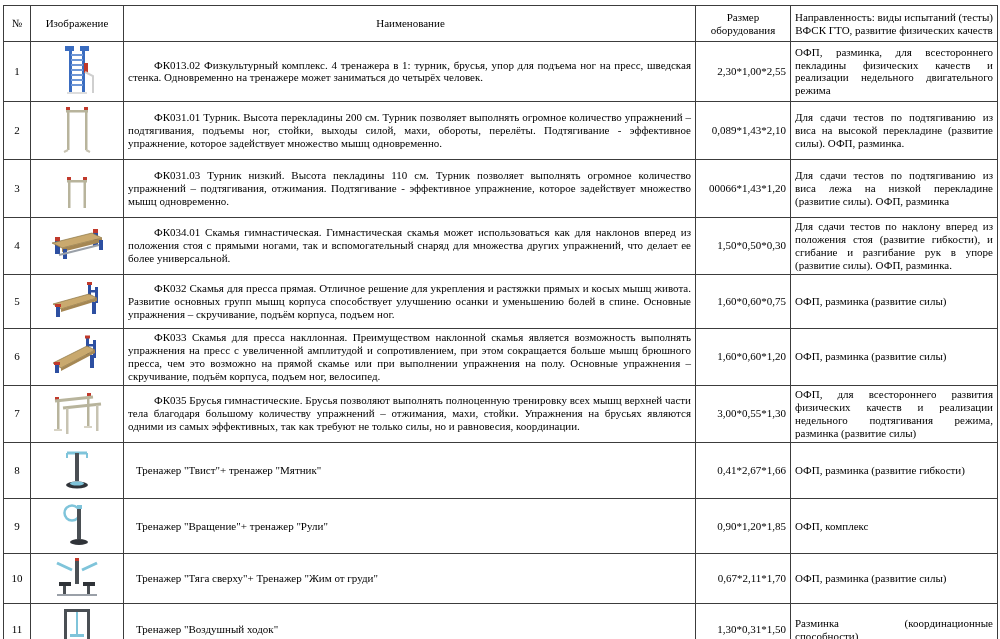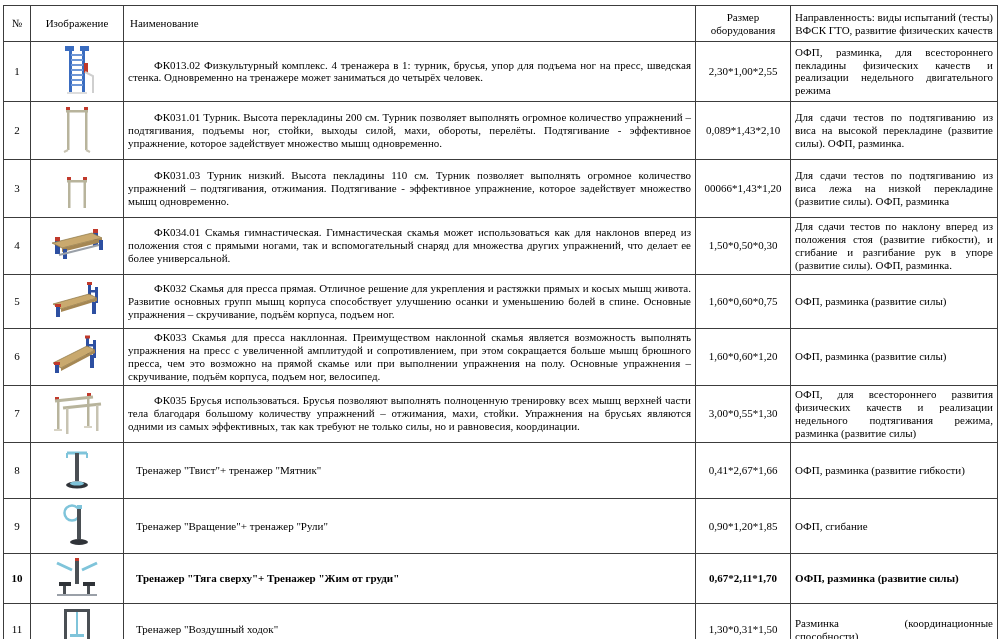--- a/index.html
+++ b/index.html
@@ -14,27 +14,27 @@
   }
   table.eq th, table.eq td {
     border:1px solid #3c3c3c;
     padding:2px 4px;
     font-size:11px;
     line-height:1.18;
     vertical-align:middle;
     overflow:hidden;
   }
   thead th { font-weight:normal; text-align:center; font-size:11.5px; line-height:1.15; }
-  thead th.h-name { text-align:left; padding-left:6px; }
+  thead th.h-name { text-align:center; padding-left:6px; }
   td.cell-num  { text-align:center; }
   td.cell-img  { text-align:center; padding:1px; }
   td.cell-name.paragraph { text-align:justify; }
   td.cell-name.paragraph .par { display:block; text-indent:26px; }
   td.cell-name.single { padding-left:12px; }
-  td.cell-size { text-align:center; white-space:nowrap; }
+  td.cell-size { text-align:right; white-space:nowrap; }
   td.cell-purpose { text-align:justify; vertical-align:middle; padding:2px 4px; }
   .b { font-weight:normal; }
   .icon-wrap { display:inline-block; line-height:0; }
 </style>
 </head>
 <body>
 
 <div class="doc">
   <table class="eq">
     <colgroup>
@@ -175,21 +175,21 @@
     <rect x="38" y="5" width="4" height="3" fill="#c0392b"></rect>
     <path d="M6 13 L44 9" stroke="#b8b49c" stroke-width="3" fill="none"></path>
     <path d="M14 20 L52 16" stroke="#b8b49c" stroke-width="3" fill="none"></path>
     <rect x="8" y="13" width="2.5" height="28" fill="#b8b49c"></rect>
     <rect x="38" y="10" width="2.5" height="28" fill="#b8b49c"></rect>
     <rect x="17" y="20" width="2.5" height="26" fill="#c7c3b2"></rect>
     <rect x="47" y="17" width="2.5" height="26" fill="#c7c3b2"></rect>
     <path d="M5 42 L13 42 M35 39 L43 39" stroke="#d7d3c4" stroke-width="2"></path>
               </svg></span></td>
           <td class="cell-name paragraph">
-            <span class="par"><span class="b">ФК035 Брусья использоваться.</span> Брусья позволяют выполнять полноценную тренировку всех мышц верхней части тела благодаря большому количеству упражнений – отжимания, махи, стойки. Упражнения на брусьях являются одними из самых эффективных, так как требуют не только силы, но и равновесия, координации.</span>
+            <span class="par"><span class="b">ФК035 Брусья гимнастические.</span> Брусья позволяют выполнять полноценную тренировку всех мышц верхней части тела благодаря большому количеству упражнений – отжимания, махи, стойки. Упражнения на брусьях являются одними из самых эффективных, так как требуют не только силы, но и равновесия, координации.</span>
           </td>
           <td class="cell-size">3,00*0,55*1,30</td>
           <td class="cell-purpose">ОФП, для всестороннего развития физических качеств и реализации недельного подтягивания режима, разминка (развитие силы)</td>
         </tr>
         <tr style="height: 34px;">
           <td class="cell-num">8</td>
           <td class="cell-img"><span class="icon-wrap"><svg width="32" height="48" viewBox="0 0 32 48">
     <path d="M6 8 H26" stroke="#7fc4da" stroke-width="3"></path>
     <path d="M6 8 V13 M26 8 V13" stroke="#7fc4da" stroke-width="2"></path>
     <rect x="14" y="8" width="4" height="28" fill="#4a4f54"></rect>
@@ -203,23 +203,23 @@
         <tr style="height: 31px;">
           <td class="cell-num">9</td>
           <td class="cell-img"><span class="icon-wrap"><svg width="30" height="48" viewBox="0 0 30 48">
     <circle cx="10" cy="12" r="7.5" fill="none" stroke="#7fc4da" stroke-width="2.5"></circle>
     <rect x="15" y="4" width="5" height="4" fill="#7fc4da"></rect>
     <rect x="15" y="8" width="4" height="30" fill="#4a4f54"></rect>
     <ellipse cx="17" cy="41" rx="9" ry="3" fill="#2f3338"></ellipse>
               </svg></span></td>
           <td class="cell-name single"><span>Тренажер "Вращение"+ тренажер "Рули"</span></td>
           <td class="cell-size">0,90*1,20*1,85</td>
-          <td class="cell-purpose">ОФП, сгибание</td>
-        </tr>
-        <tr style="height: 39px; font-weight: bold;">
+          <td class="cell-purpose">ОФП, комплекс</td>
+        </tr>
+        <tr style="height: 39px;">
           <td class="cell-num">10</td>
           <td class="cell-img"><span class="icon-wrap"><svg width="48" height="42" viewBox="0 0 48 42">
     <path d="M4 7 L19 14 M44 7 L29 14" stroke="#7fc4da" stroke-width="3"></path>
     <rect x="22" y="4" width="4" height="24" fill="#4a4f54"></rect>
     <rect x="22" y="2" width="4" height="3" fill="#c0392b"></rect>
     <rect x="6" y="26" width="12" height="4" fill="#2f3338"></rect>
     <rect x="30" y="26" width="12" height="4" fill="#2f3338"></rect>
     <rect x="10" y="30" width="3" height="8" fill="#4a4f54"></rect>
     <rect x="34" y="30" width="3" height="8" fill="#4a4f54"></rect>
     <path d="M4 39 H44" stroke="#9aa0a8" stroke-width="2"></path>

